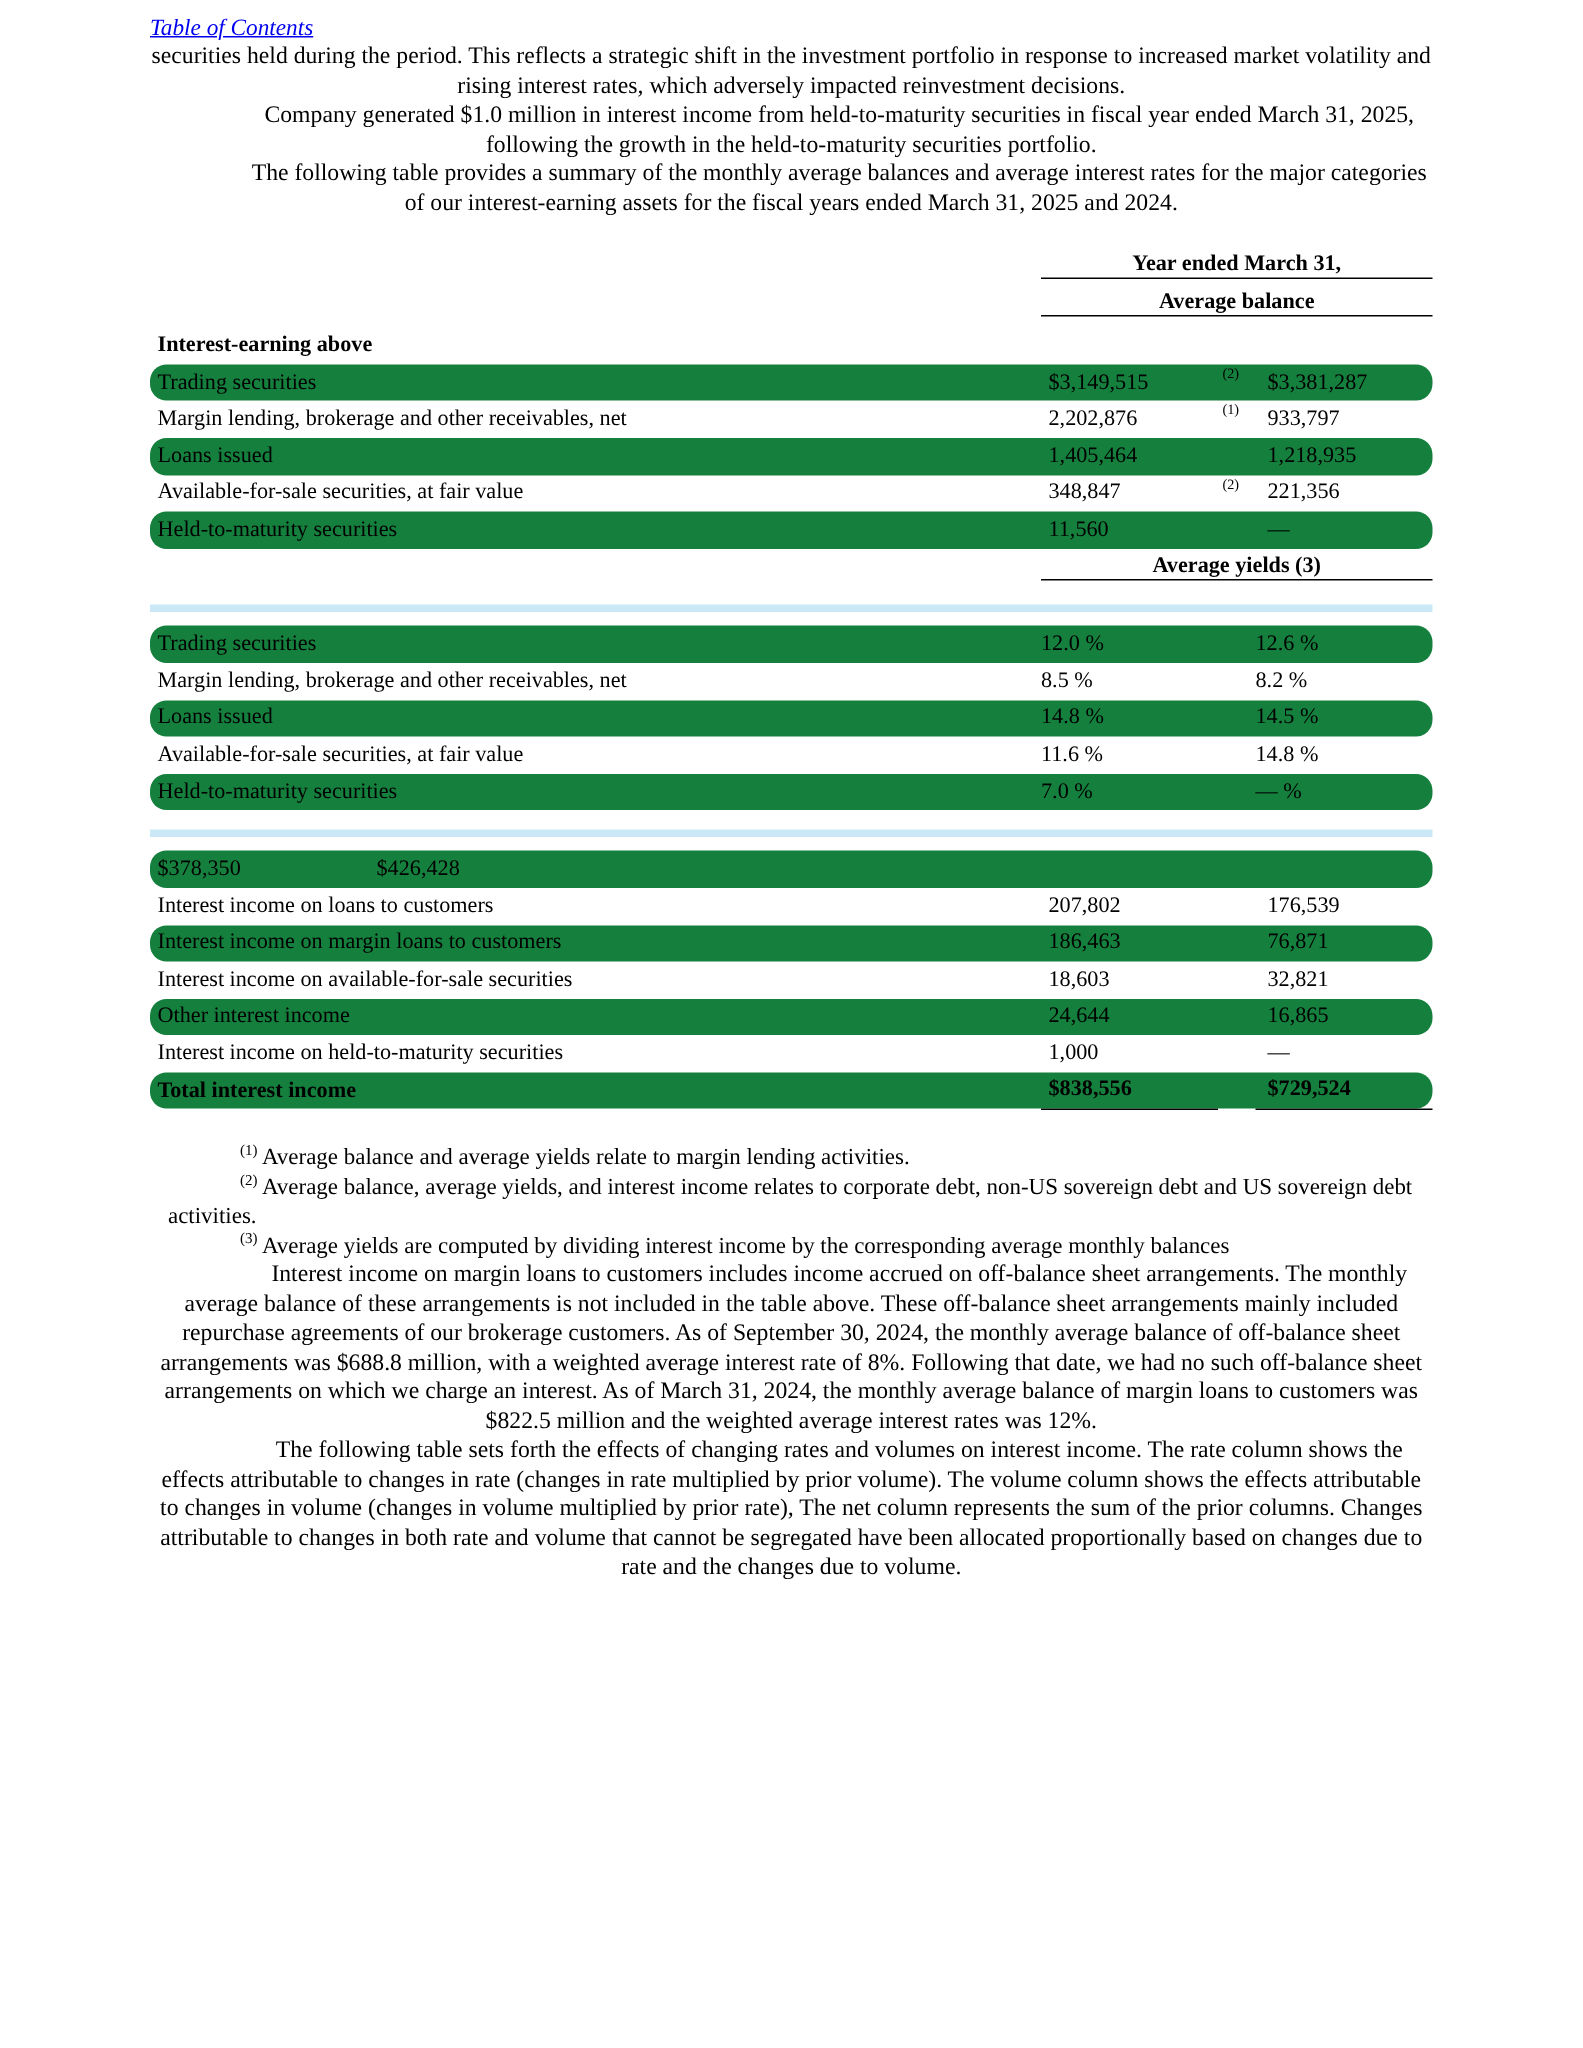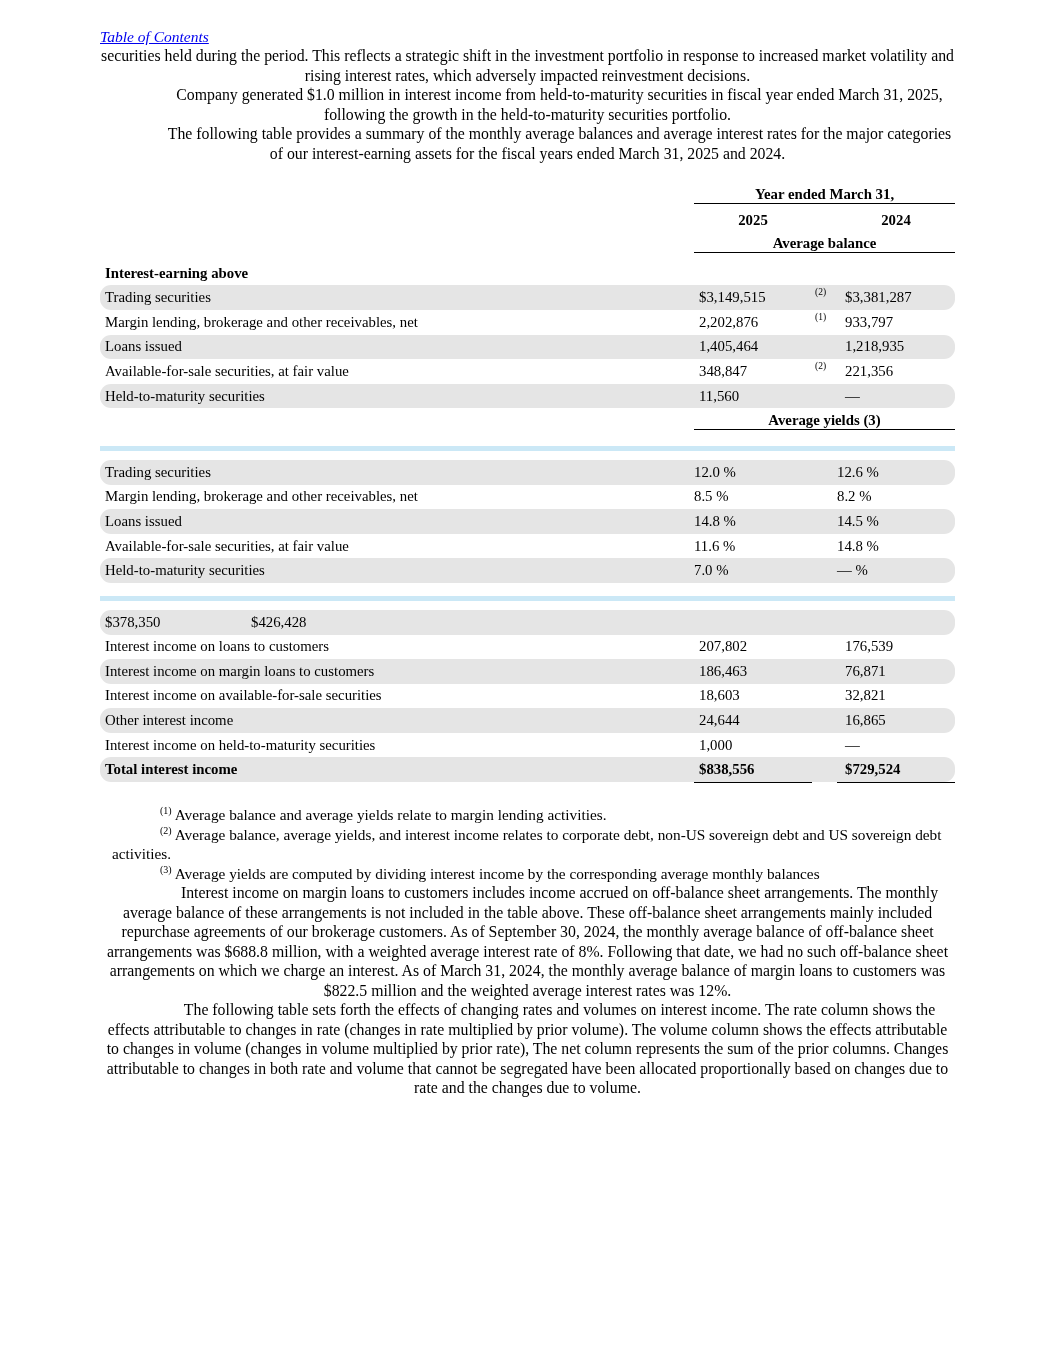--- a/index.html
+++ b/index.html
@@ -1,36 +1,36 @@
 <!DOCTYPE html>
 <html><head>
 <meta charset="utf-8">
 <style>
   html,body{margin:0;padding:0;background:#fff;}
   .page{
     width:1055px;height:1173px;background:#fff;position:relative;
     font-family:"Liberation Serif","DejaVu Serif",serif;color:#000;
-    box-sizing:border-box;padding:28px 100px 0 100px;overflow:hidden;
+    box-sizing:border-box;padding:10px 100px 0 100px;overflow:hidden;
   }
   .toc-link{
     display:inline-block;font-size:15.5px;font-style:italic;
     color:#0000ee;text-decoration:underline;cursor:pointer;
   }
   p.body{font-size:15.8px;line-height:19.5px;margin:0;text-align:center;}
   .indent{text-indent:64px;}
   .p1{margin-top:29px;}
   .p2{margin-top:20px;}
   .p3{margin-top:21px;}
   .p4{margin-top:22px;}
   .p5{margin-top:21px;}
 
   
   .fintable{margin-top:20px;font-size:14.8px;}
   .trow{display:flex;align-items:center;height:24.6px;}
-  .trow.hl{background:#e5e5e5;border-radius:11px;}
+  .trow.hl{background:#15803d;border-radius:11px;}
   .lbl{flex:1;padding-left:5px;white-space:nowrap;overflow:hidden;}
   .numarea{width:261px;text-align:center;font-weight:bold;}
   .rule{border-bottom:1.5px solid #000;}
   .g1,.g2{width:118px;display:flex;align-items:center;height:100%;}
   .g1.ch,.g2.ch{display:block;text-align:center;font-weight:bold;line-height:24.6px;}
   .gap{width:25px;position:relative;height:100%;}
   .g1 .cur{margin-left:5px;}
   .g2 .cur{margin-left:8px;}
   .val{flex:1;text-align:left;padding-right:20px;white-space:nowrap;}
   .g2 .val{padding-right:18px;}
@@ -64,26 +64,20 @@
   <p class="body indent p2">Company generated $1.0 million in interest income from held-to-maturity securities in fiscal year ended March 31, 2025, following the growth in the held-to-maturity securities portfolio.</p>
   <p class="body indent p3">The following table provides a summary of the monthly average balances and average interest rates for the major categories of our interest-earning assets for the fiscal years ended March 31, 2025 and 2024.</p>
 
   <div class="fintable">
 
     <div class="trow">
       <div class="lbl"></div>
       <div class="numarea rule">Year ended March 31,</div>
     </div>
 
-    <div class="trow">
-      <div class="lbl"></div>
-      <div class="g1 ch">2025</div>
-      <div class="gap"></div>
-      <div class="g2 ch">2024</div>
-    </div>
 
     <div class="trow">
       <div class="lbl"></div>
       <div class="numarea rule">Average balance</div>
     </div>
 
     <div class="trow assets-row">
       <div class="lbl">Interest-earning above</div>
       <div class="g1"></div>
         <div class="gap"></div>

